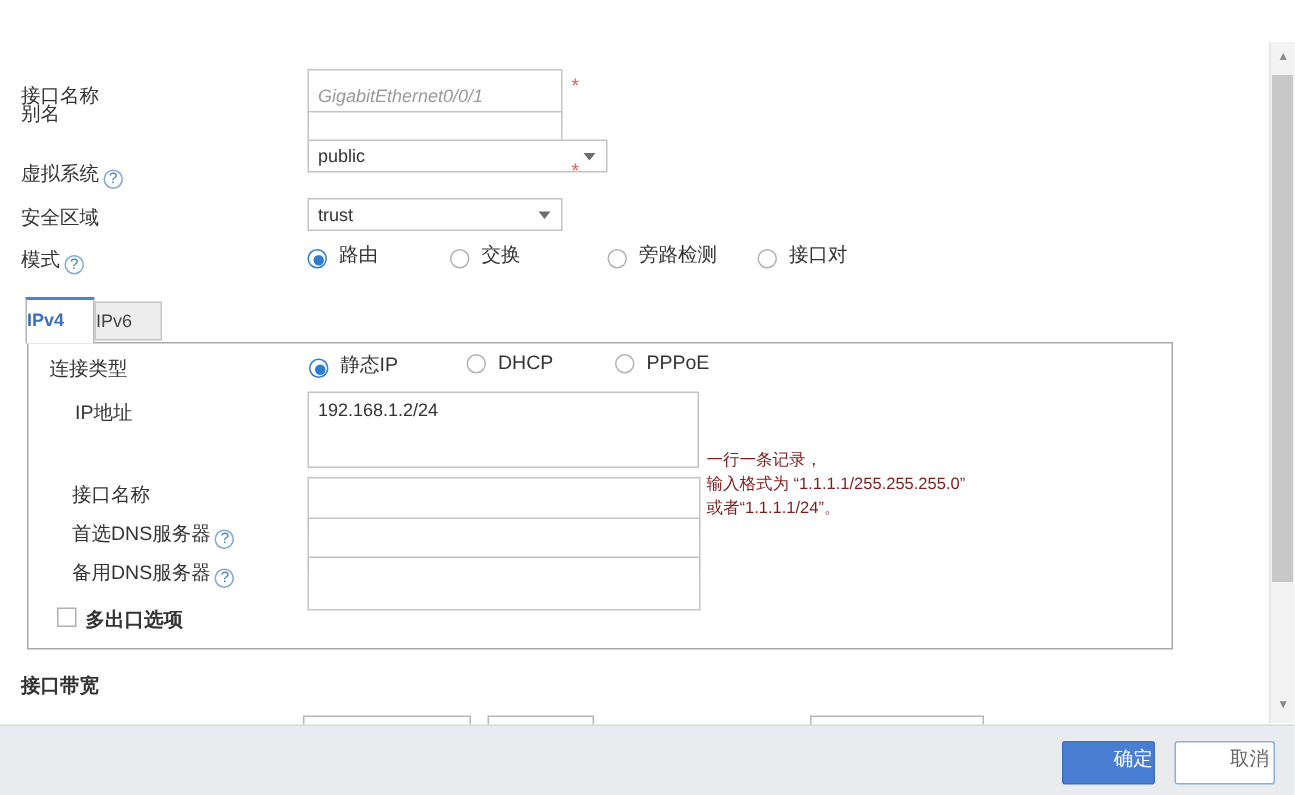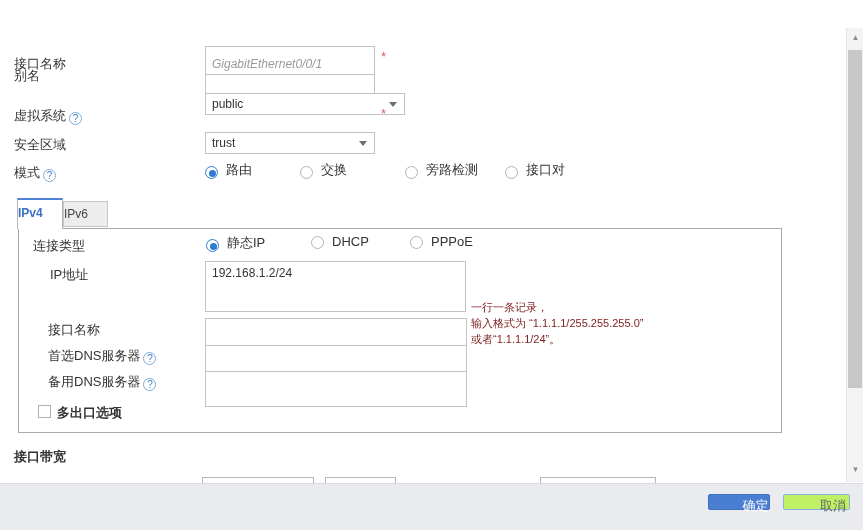--- a/index.html
+++ b/index.html
@@ -61,24 +61,24 @@
 
   .section-title { position:absolute; left:14px; top:448px; font-size:13px;
     font-weight:bold; color:#333; }
 
   .cutoff { position:absolute; top:477px; height:18px; border:1px solid #b7b7b7;
     background:#fff; z-index:0; }
 
   
   .footer { position:absolute; left:0; top:483px; width:863px; height:47px;
     background:#e9ebee; border-top:1px solid #d9dbde; z-index:5; }
-  .btn { position:absolute; top:10px; height:16px; font-size:13px; text-align:center;
+  .btn { position:absolute; top:10px; height:29px; font-size:13px; text-align:center;
     line-height:22px; border-radius:2px; cursor:pointer;padding-left:33px; }
   .btn-ok { left:708px; width:62px; background:#4a7ed2; border:1px solid #3e70c0; color:#fff; }
-  .btn-cancel { left:783px; width:67px; background:#bef264; border:1px solid #8cb0de; color:#666; }
+  .btn-cancel { left:783px; width:67px; background:#ffffff; border:1px solid #8cb0de; color:#666; }
 
   
   .sbar { position:absolute; right:0; top:28px; width:17px; height:454px;
     background:#f3f3f3; border-left:1px solid #e4e4e4; z-index:4; }
   .sb-arrow { position:absolute; left:0; width:17px; height:14px; color:#8b8b8b;
     font-size:8px; line-height:14px; text-align:center; cursor:pointer; }
   .sb-up { top:3px; } .sb-down { bottom:5px; }
   .sb-thumb { position:absolute; left:1px; top:22px; width:14px; height:338px;
     background:#c7c7c7; cursor:grab; }
 </style>

